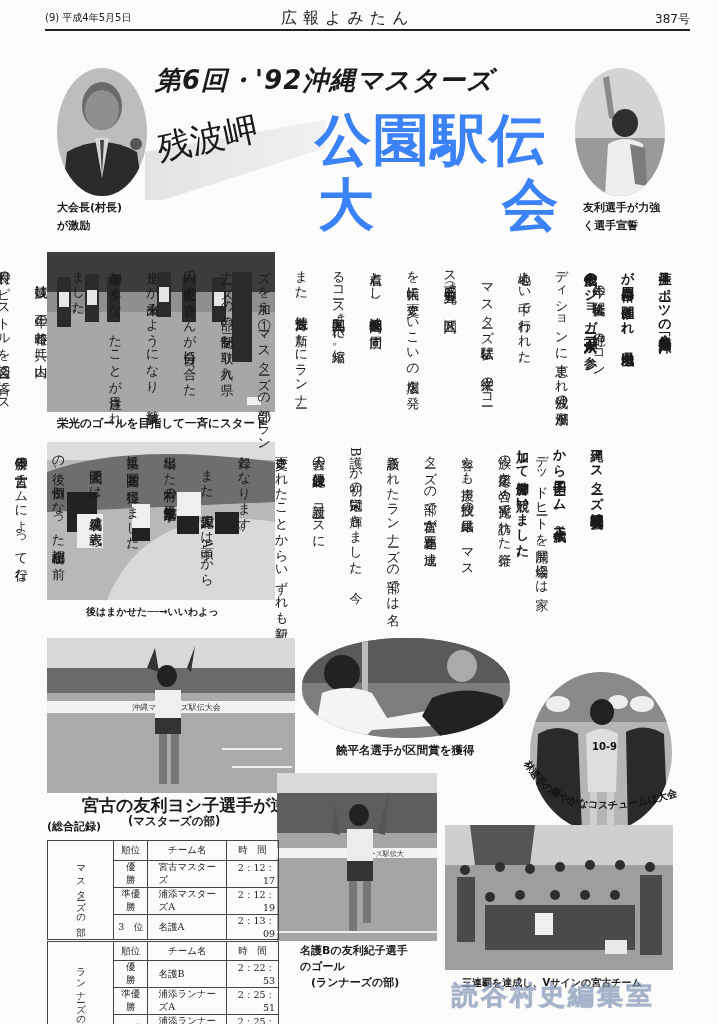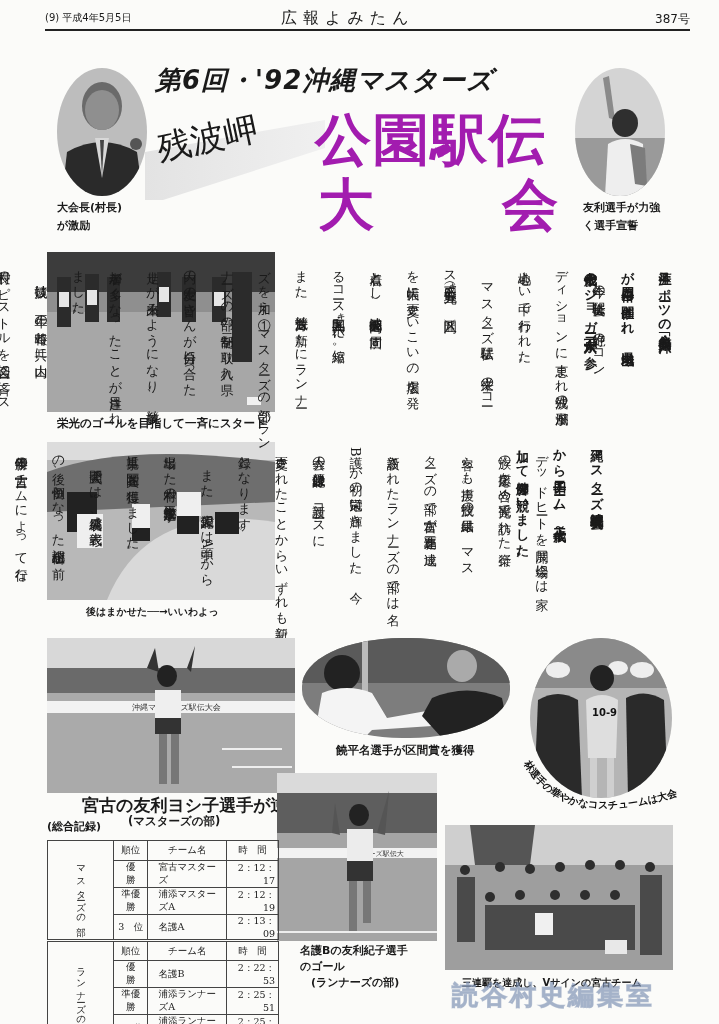--- a/index.html
+++ b/index.html
@@ -10,21 +10,21 @@
   .header .left { position: absolute; left: 0; top: 3px; font-size: 10px; font-family: "DejaVu Sans", sans-serif; }
   .header .center { position: absolute; left: 236px; top: 0; font-size: 16px; letter-spacing: 6px; font-family: "DejaVu Serif", serif; text-align: right; }
   .header .right { position: absolute; right: 0; top: 3px; font-size: 12px; }
   .header-rule { position: absolute; left: 45px; top: 29px; width: 645px; height: 2px; background: #222; }
 
   .oval { position: absolute; border-radius: 50%; overflow: hidden; }
   .photo { position: absolute; overflow: hidden; }
   .photo-fill { width: 100%; height: 100%; }
 
   .title-line1 { position: absolute; left: 155px; top: 63px; font-size: 26px; font-weight: bold; font-style: italic; font-family: "DejaVu Sans", sans-serif; letter-spacing: 1px; white-space: nowrap; }
-  .title-big { position: absolute; font-weight: bold; font-size: 56px; font-family: "DejaVu Sans", sans-serif; letter-spacing: 2px; color: #a21caf; }
+  .title-big { position: absolute; font-weight: bold; font-size: 56px; font-family: "DejaVu Sans", sans-serif; letter-spacing: 2px; color: #3b82f6; }
   .beam { position: absolute; left: 145px; top: 120px; width: 180px; height: 80px; background: linear-gradient(90deg, #e3e3e3, #f0f0f0); clip-path: polygon(0 40%, 100% 0, 100% 35%, 10% 100%, 0 100%); }
   .zanpa { position: absolute; left: 153px; top: 127px; font-size: 34px; font-family: "DejaVu Serif", serif; transform: rotate(-12deg); transform-origin: left top; white-space: nowrap; }
 
   .cap { position: absolute; font-size: 11px; font-weight: bold; white-space: nowrap; line-height: 1.6; }
   .cap.multi { white-space: pre-line; }
 
   .vtext { position: absolute; writing-mode: vertical-rl; font-family: "DejaVu Serif", serif; font-size: 13px; line-height: 18.6px; letter-spacing: 0.6px; white-space: pre; }
   .vlead { position: absolute; writing-mode: vertical-rl; font-family: "DejaVu Sans", sans-serif; font-weight: bold; font-size: 13px; line-height: 18.6px; letter-spacing: 0.6px; white-space: pre; }
 
   .curve-cap { position: absolute; font-size: 10px; font-weight: bold; }
@@ -211,21 +211,21 @@
     <rect width="208" height="45" fill="#5a5a5a"></rect>
     <rect x="60" y="0" width="6" height="100" fill="#bbb"></rect>
     <ellipse cx="40" cy="35" rx="18" ry="18" fill="#222"></ellipse>
     <path d="M12 100 L20 55 Q45 45 70 55 L85 80 L130 72 L130 88 L70 92 L62 100 Z" fill="#f4f4f4"></path>
     <ellipse cx="160" cy="28" rx="15" ry="16" fill="#aaa"></ellipse>
     <path d="M120 78 L130 60 Q165 45 200 60 L208 100 L140 100 Z" fill="#222"></path>
   </svg>
 </div>
 <div class="cap" style="left:336px; top:741px; font-size:11.5px;">饒平名選手が区間賞を獲得</div>
 
-<div class="oval" style="left:530px; top:638px; width:142px; height:160px;">
+<div class="oval" style="left:530px; top:672px; width:142px; height:160px;">
   <svg class="photo-fill" viewBox="0 0 142 160" preserveAspectRatio="none">
     <rect width="142" height="160" fill="#b5b5b5"></rect>
     <rect width="142" height="50" fill="#8a8a8a"></rect>
     <ellipse cx="28" cy="32" rx="12" ry="8" fill="#eee"></ellipse>
     <ellipse cx="88" cy="30" rx="10" ry="7" fill="#eee"></ellipse>
     <ellipse cx="112" cy="32" rx="12" ry="8" fill="#eee"></ellipse>
     <path d="M4 160 L8 62 Q28 50 48 62 L52 160 Z" fill="#2a2a2a"></path>
     <path d="M98 160 L96 60 Q115 50 134 62 L138 160 Z" fill="#2a2a2a"></path>
     <ellipse cx="72" cy="40" rx="12" ry="13" fill="#222"></ellipse>
     <path d="M56 62 Q72 52 88 62 L86 120 L58 120 Z" fill="#dedede"></path>

